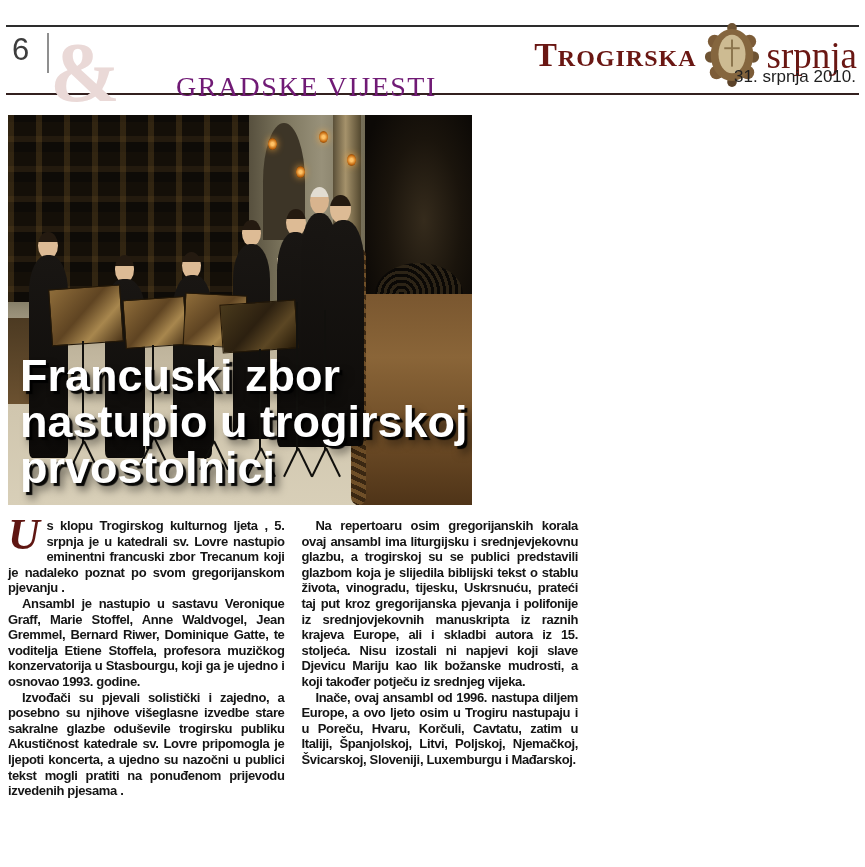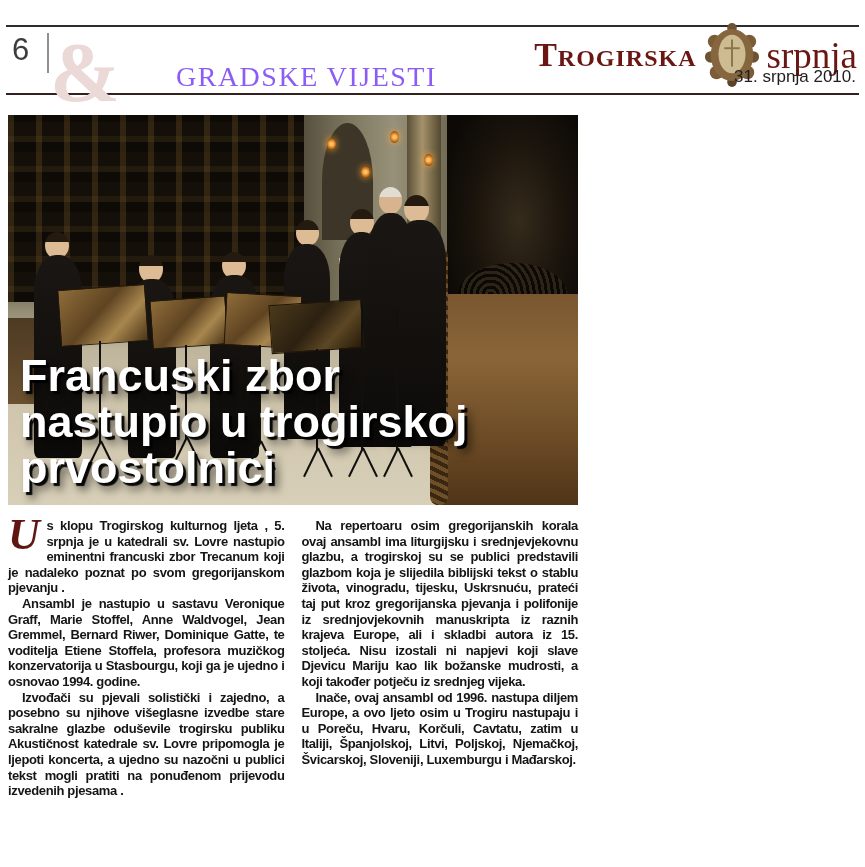--- a/index.html
+++ b/index.html
@@ -8,31 +8,31 @@
 
   
   .top-rule{position:absolute;left:6px;right:6px;top:25px;height:2px;background:#2d2d2d;}
   .bot-rule{position:absolute;left:6px;right:6px;top:93px;height:2px;background:#33201f;}
   .page-num{position:absolute;left:12px;top:32px;font-size:31px;color:#3d3d3d;}
   .vdivider{position:absolute;left:47px;top:33px;width:2px;height:40px;background:#8f8f8f;}
   .amp{position:absolute;left:50px;top:40px;font-family:"Liberation Serif",serif;font-weight:bold;
        font-size:84px;line-height:0.78;color:#ead9d7;z-index:1;}
   .logo{position:absolute;left:64px;top:24px;font-family:"Liberation Serif",serif;font-weight:bold;
         font-size:46px;line-height:1;color:#671713;z-index:2;letter-spacing:-1px;}
-  .section-title{position:absolute;left:176px;top:61px;font-family:"Liberation Serif",serif;
-        font-size:28px;color:#8b5cf6;letter-spacing:1.5px;z-index:2;}
+  .section-title{position:absolute;left:176px;top:71px;font-family:"Liberation Serif",serif;
+        font-size:28px;color:#701a75;letter-spacing:1.5px;z-index:2;}
   .masthead-right{position:absolute;right:8px;top:22px;display:flex;align-items:center;z-index:2;}
   .brand1{font-family:"Liberation Serif",serif;font-weight:bold;font-variant:small-caps;
         font-size:34px;color:#6a1713;letter-spacing:1px;}
   .emblem{width:58px;height:66px;margin:0 6px;}
   .brand2{font-family:"Liberation Serif",serif;font-size:37px;color:#6a1713;}
   .date{position:absolute;right:9px;top:67px;font-size:17px;color:#1f1f1f;z-index:2;margin-left:8px;}
 
   
-  .photo{position:absolute;left:8px;top:115px;width:570px;height:390px;overflow:hidden;
+  .photo{position:absolute;left:8px;top:115px;width:464px;height:390px;overflow:hidden;
          background:linear-gradient(180deg,#17120c 0%,#231b10 25%,#45402f 38%,#938b74 50%,
                     #bfb49c 60%,#d0c6ae 75%,#d8cfb8 100%);}
   .photo *{position:absolute;}
   .ph-stalls{left:0;top:0;width:60%;height:48%;
       background:
         repeating-linear-gradient(90deg, rgba(128,94,42,0.28) 0 6px, transparent 6px 28px),
         repeating-linear-gradient(0deg,#0e0b07 0 10px,#231a0e 10px 16px,#140f08 16px 30px);}
   .ph-wall{left:52%;top:0;width:26%;height:60%;
       background:linear-gradient(90deg,#57503e,#7e775f 30%,#98917a 60%,#6e6751);}
   .ph-arch{left:55%;top:2%;width:9%;height:30%;border-radius:50% 50% 0 0;background:#3d3527;}
@@ -159,21 +159,21 @@
     <div class="tripod" style="left:68%;top:50%;height:36%"></div>
 
     <div class="headline">Francuski zbor
 nastupio u trogirskoj
 prvostolnici</div>
   </div>
 
   <div class="columns">
     <div class="col">
       <p><span class="dropcap">U</span><span>s klopu Trogirskog kulturnog ljeta , 5. srpnja je u katedrali sv. Lovre nastupio eminentni francuski zbor Trecanum koji je nadaleko poznat po svom gregorijanskom pjevanju .</span></p>
-      <p>Ansambl je nastupio u sastavu Veronique Graff, Marie Stoffel, Anne Waldvogel, Jean Gremmel, Bernard Riwer, Dominique Gatte, te voditelja Etiene Stoffela, profesora muzičkog konzervatorija u Stasbourgu, koji ga je ujedno i osnovao 1994. godine.</p>
+      <p>Ansambl je nastupio u sastavu Veronique Graff, Marie Stoffel, Anne Waldvogel, Jean Gremmel, Bernard Riwer, Dominique Gatte, te voditelja Etiene Stoffela, profesora muzičkog konzervatorija u Stasbourgu, koji ga je ujedno i osnovao 1993. godine.</p>
       <p>Izvođači su pjevali solistički i zajedno, a posebno su njihove višeglasne izvedbe stare sakralne glazbe oduševile trogirsku publiku Akustičnost katedrale sv. Lovre pripomogla je ljepoti koncerta, a ujedno su nazočni u publici tekst mogli pratiti na ponuđenom prijevodu izvedenih pjesama .</p>
     </div>
     <div class="col">
       <p style="text-indent:14px">Na repertoaru osim gregorijanskih korala ovaj ansambl ima liturgijsku i srednjevjekovnu glazbu, a trogirskoj su se publici predstavili glazbom koja je slijedila biblijski tekst o stablu života, vinogradu, tijesku, Uskrsnuću, prateći taj put kroz gregorijanska pjevanja i polifonije iz srednjovjekovnih manuskripta iz raznih krajeva Europe, ali i skladbi autora iz 15. stoljeća. Nisu izostali ni napjevi koji slave Djevicu Mariju kao lik božanske mudrosti, a koji također potječu iz srednjeg vijeka.</p>
       <p>Inače, ovaj ansambl od 1996. nastupa diljem Europe, a ovo ljeto osim u Trogiru nastupaju i u Poreču, Hvaru, Korčuli, Cavtatu, zatim u Italiji, Španjolskoj, Litvi, Poljskoj, Njemačkoj, Švicarskoj, Sloveniji, Luxemburgu i Mađarskoj.</p>
     </div>
   </div>
 
 </div>
 

